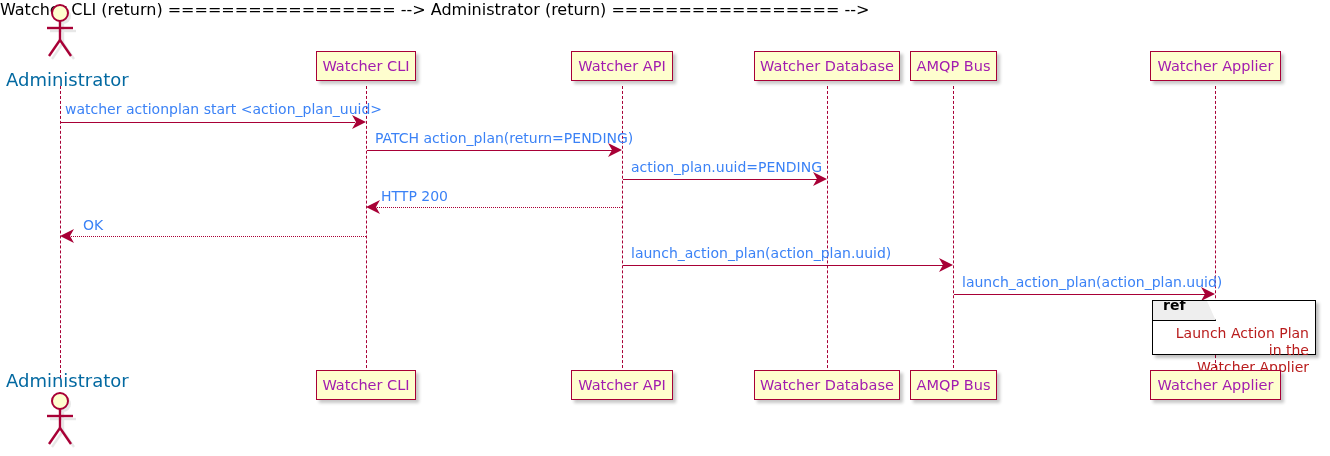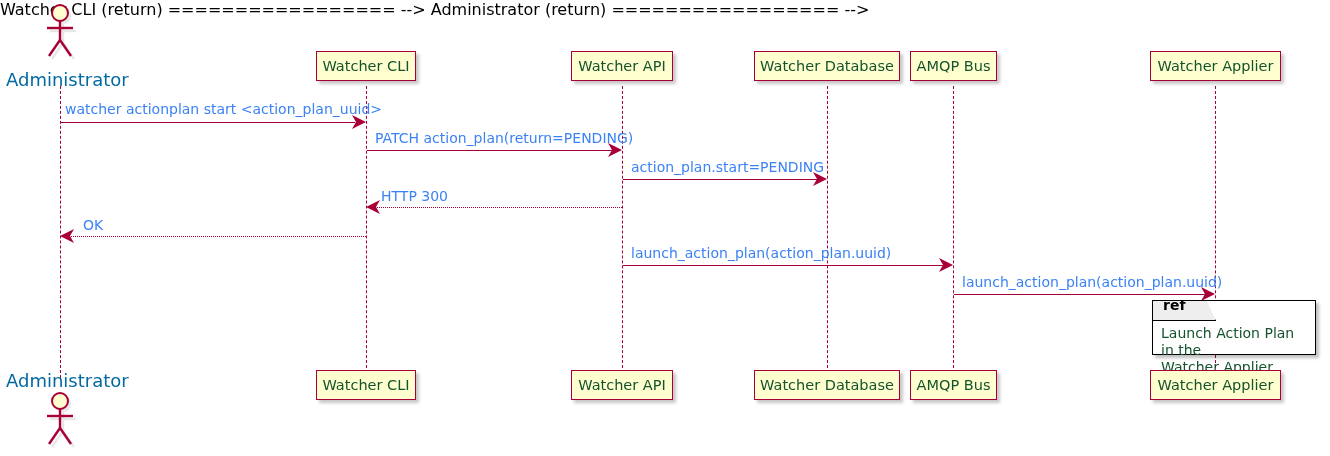--- a/index.html
+++ b/index.html
@@ -22,21 +22,21 @@
     background:#FEFECE;
     border:1.5px solid #A80036;
     box-shadow:3px 3px 3px rgba(0,0,0,0.22);
     height:30px;
     display:flex;align-items:center;justify-content:center;
     box-sizing:border-box;
     padding:0 9px;
     white-space:nowrap;
   }
   .pbox span{
-    font-size:14.5px;color:#14532d;line-height:1;
+    font-size:14.5px;color:#a21caf;line-height:1;
   }
 
   
   .actor{position:absolute;width:40px;height:56px;}
   .actor svg{display:block;overflow:visible;}
   .actor-label{
     position:absolute;font-size:18px;color:#0369a1;white-space:nowrap;
   }
 
   
@@ -68,21 +68,21 @@
     border-bottom:1.5px solid #000000;
     display:flex;align-items:center;
     padding:0 10px 12px 10px;
     box-sizing:border-box;
     -webkit-clip-path:polygon(0 0,calc(100% - 9px) 0,100% 100%,0 100%);
     clip-path:polygon(0 0,calc(100% - 9px) 0,100% 100%,0 100%);
   }
   .ref-tab span{font-size:14px;font-weight:bold;color:#000000;line-height:1;}
   .ref-body{
     position:absolute;left:8px;top:24px;right:6px;
-    font-size:14px;color:#14532d;line-height:17px;
+    font-size:14px;color:#b91c1c;line-height:17px;text-align:right;
   }
 </style>
 </head>
 <body>
 
 <div class="canvas">
 
   
   <div class="lifeline" style="left:60px;"></div>
   <div class="lifeline" style="left:366px;"></div>
@@ -139,30 +139,30 @@
   
   <div class="msg-label" style="left:375px;top:130px;">PATCH action_plan(return=PENDING)</div>
   <div class="msg-line" style="left:367px;top:150px;width:245px;"></div>
   <div class="arrow" style="left:608px;top:143px;">
     <svg width="14" height="14" viewBox="0 0 14 14">
       <path d="M0 0 L14 7 L0 14 L4 7 Z" fill="#A80036"></path>
     </svg>
   </div>
 
   
-  <div class="msg-label" style="left:631px;top:159px;">action_plan.start=PENDING</div>
+  <div class="msg-label" style="left:631px;top:159px;">action_plan.uuid=PENDING</div>
   <div class="msg-line" style="left:623px;top:179px;width:194px;"></div>
   <div class="arrow" style="left:813px;top:172px;">
     <svg width="14" height="14" viewBox="0 0 14 14">
       <path d="M0 0 L14 7 L0 14 L4 7 Z" fill="#A80036"></path>
     </svg>
   </div>
 
    Watcher CLI (return) ================= --&gt;
-  <div class="msg-label" style="left:381px;top:188px;">HTTP 300</div>
+  <div class="msg-label" style="left:381px;top:188px;">HTTP 200</div>
   <div class="msg-line dotted" style="left:377px;top:207px;width:245px;"></div>
   <div class="arrow" style="left:366px;top:200px;">
     <svg width="14" height="14" viewBox="0 0 14 14">
       <path d="M14 0 L0 7 L14 14 L10 7 Z" fill="#A80036"></path>
     </svg>
   </div>
 
    Administrator (return) ================= --&gt;
   <div class="msg-label" style="left:83px;top:217px;">OK</div>
   <div class="msg-line dotted" style="left:71px;top:236px;width:295px;"></div>

